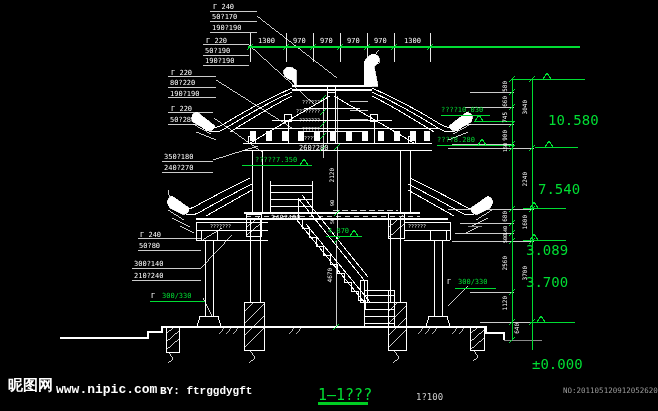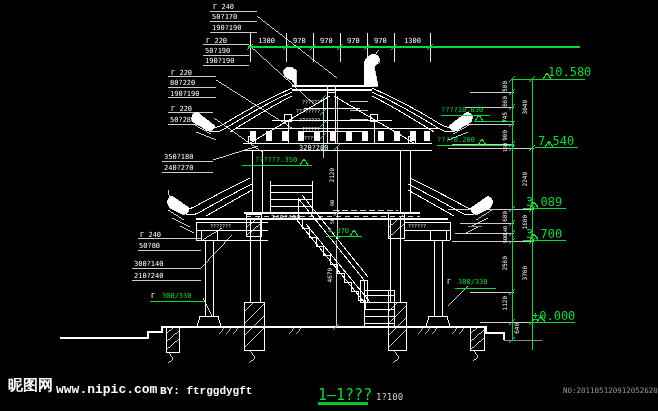--- a/index.html
+++ b/index.html
@@ -2,27 +2,27 @@
 <html><head>
 <meta charset="utf-8">
 <style>
   html,body{margin:0;padding:0;background:#000;}
   #stage{position:relative;width:658px;height:411px;background:#000;overflow:hidden;
          font-family:"DejaVu Sans Mono",monospace;}
   #linework{position:absolute;left:0;top:0;}
   .lbl{position:absolute;white-space:nowrap;color:#fff;font-size:7px;line-height:8px;
        font-family:"DejaVu Sans Mono",monospace;letter-spacing:0;}
   .g{color:#00dd33;}
-  .t8{font-size:12px;}
+  .t8{font-size:14px;margin-top:48px;}
   .t6{font-size:6px;}
   .t5{font-size:5px;line-height:5px;}
   .vt{writing-mode:vertical-rl;transform:rotate(180deg);}
   .bold{font-family:Liberation Mono, monospace;font-weight:bold;}
   .gray{color:#9a9a9a;}
-  .lgray{color:#cfcfcf;}
+  .lgray{color:#cfcfcf;margin-left:40px;}
 </style>
 </head>
 <body>
 
 <div id="stage">
 
   <svg id="linework" width="658" height="411" viewBox="0 0 658 411" shape-rendering="crispEdges">
     <g stroke="#ffffff" fill="none" stroke-width="1">
 
       <path d="M60 338 H148 V332 H162 V327 H486 V333 H504 V340" stroke-width="2"></path>
@@ -161,21 +161,21 @@
   <span class="lbl" style="left:170px;top:116px">50?280</span>
   <span class="lbl" style="left:164px;top:153px">350?180</span>
   <span class="lbl" style="left:164px;top:164px">240?270</span>
   <span class="lbl" style="left:140px;top:230.5px">Γ  240</span>
   <span class="lbl" style="left:139px;top:242px">50?80</span>
   <span class="lbl" style="left:134px;top:260px">300?140</span>
   <span class="lbl" style="left:134px;top:272px">210?240</span>
   <span class="lbl" style="left:151px;top:292px">Γ</span>
   <span class="lbl g" style="left:162px;top:292px">300/330</span>
 
-  <span class="lbl" style="left:299px;top:144px">320?280</span>
+  <span class="lbl" style="left:299px;top:144px">260?280</span>
   <span class="lbl g" style="left:255px;top:156px">?????7.350</span>
   <span class="lbl" style="left:271px;top:213.5px">340?400</span>
   <span class="lbl g" style="left:328px;top:227px">4.870</span>
   <span class="lbl t5" style="left:210px;top:224px">???????</span>
   <span class="lbl t5" style="left:408px;top:224px">??????</span>
 
   <span class="lbl t5" style="left:302px;top:100px">??????</span>
   <span class="lbl t5" style="left:296px;top:109px">????????</span>
   <span class="lbl t5" style="left:299px;top:118px">???????</span>
   <span class="lbl t5" style="left:302px;top:127px">??????</span>

